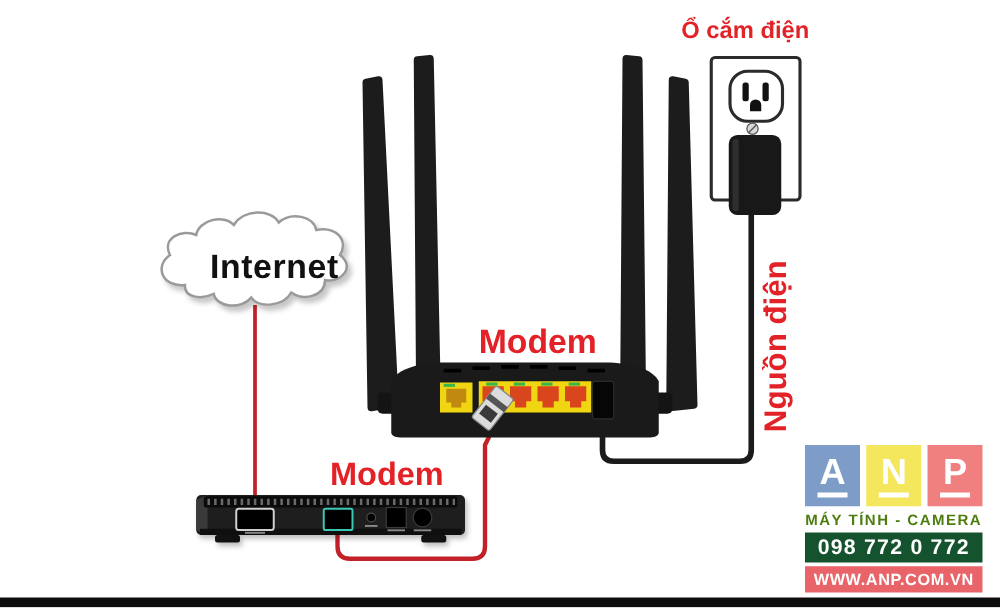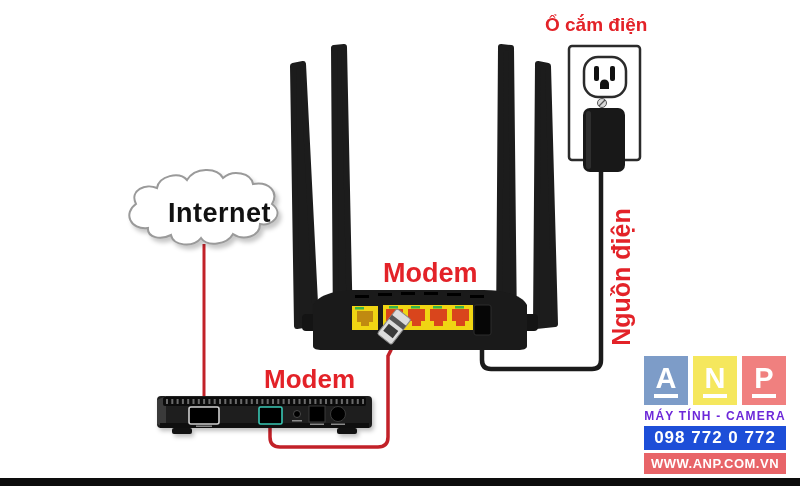--- a/index.html
+++ b/index.html
@@ -26,25 +26,25 @@
   .anp-squares{display:flex;gap:5px;}
   .anp-sq{
     width:44px;height:49px;display:flex;align-items:center;justify-content:center;
     font-size:29px;font-weight:bold;color:#ffffff;
   }
   .anp-sq span{border-bottom:4px solid #fff;padding:0 2px 1px 2px;line-height:1;}
   .sq-a{background:#7d9cc8;}
   .sq-n{background:#f5e75d;}
   .sq-p{background:#f0807f;}
   .anp-tagline{
-    margin-top:4px;color:#6d28d9;font-weight:bold;font-size:12px;
+    margin-top:4px;color:#4d7c0f;font-weight:bold;font-size:12px;
     letter-spacing:1.2px;text-align:center;white-space:nowrap;
   }
   .anp-phone{
-    margin-top:3px;background:#1d4ed8;color:#fff;font-weight:bold;
+    margin-top:3px;background:#14532d;color:#fff;font-weight:bold;
     font-size:17px;text-align:center;padding:2px 0;letter-spacing:1px;
   }
   .anp-web{
     margin-top:3px;background:#e86468;color:#fff;font-weight:bold;
     font-size:13px;text-align:center;padding:3px 0;letter-spacing:.5px;
   }
   .bottom-bar{position:absolute;left:0;top:478px;width:800px;height:8px;background:#0d0d0d;}
 </style>
 </head>
 <body>

